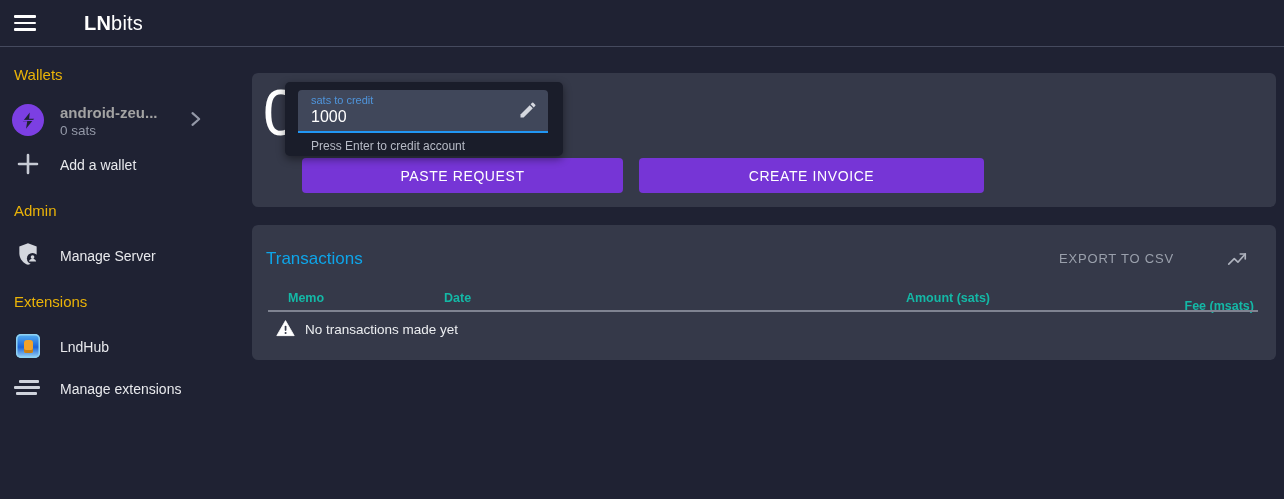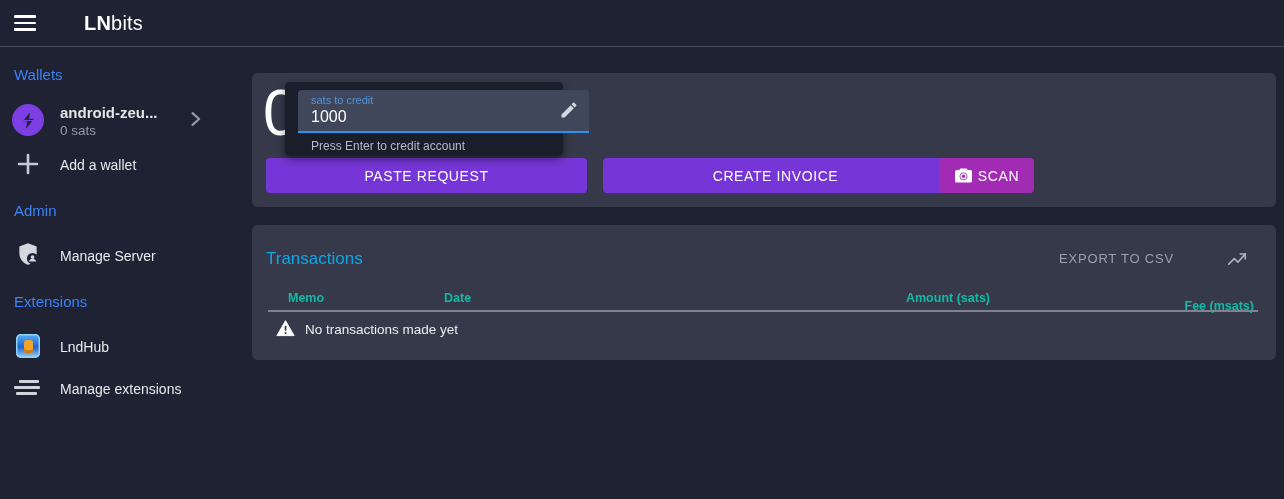--- a/index.html
+++ b/index.html
@@ -12,23 +12,23 @@
   
   .topbar{position:absolute;left:0;top:0;width:1284px;height:46px;
     background:#1f2233;border-bottom:1px solid #454a5e;display:flex;align-items:center;}
   .hamburger{position:absolute;left:13px;top:14px;width:24px;height:18px;background:none;border:none;cursor:pointer;padding:0;}
   .hamburger span{display:block;width:22px;height:2.6px;background:#ffffff;border-radius:1px;margin:0 auto 4.2px;}
   .hamburger span:last-child{margin-bottom:0;}
   .brand{position:absolute;left:60px;top:0;height:46px;line-height:46px;color:#ffffff;font-size:20px;letter-spacing:.2px;cursor:pointer;}
   .brand .b{font-weight:700;margin-left:24px;}
   
   .sidebar{position:absolute;left:0;top:47px;width:252px;bottom:0;background:#1f2233;}
-  .section-label{position:absolute;left:14px;font-size:15px;color:#3b82f6;}
+  .section-label{position:absolute;left:14px;font-size:15px;color:#eab308;}
   .side-label{position:absolute;left:60px;font-size:14px;color:#e8e9ed;}
-  .wallet-name{position:absolute;left:60px;top:57px;font-size:15px;font-weight:700;color:#e5e5e5;}
+  .wallet-name{position:absolute;left:60px;top:57px;font-size:15px;font-weight:700;color:#a3a3a3;}
   .wallet-balance{position:absolute;left:60px;top:76px;font-size:13.5px;color:#9499a8;}
   .avatar{position:absolute;left:12px;top:57px;width:32px;height:32px;border-radius:50%;
     background:#7c3fe3;display:flex;align-items:center;justify-content:center;}
   .chevron{position:absolute;left:185px;top:62px;width:20px;height:20px;color:#9499a8;}
   .icon-cell{position:absolute;left:14px;width:28px;height:28px;display:flex;align-items:center;justify-content:center;}
   .lndhub-icon{position:absolute;left:16px;width:24px;height:24px;border-radius:5px;
     background:linear-gradient(180deg,#57b2f2 0%,#1c63d6 55%,#9fd9f5 100%);
     box-shadow:inset 0 0 0 1.5px #8fd2f2;display:flex;align-items:center;justify-content:center;}
   .lndhub-fig{width:9px;height:13px;border-radius:3px 3px 2px 2px;background:#f2a229;box-shadow:inset 0 -3px 0 #c97f14;}
   .mex-icon span{display:block;height:2.6px;background:#cfd3dc;border-radius:1px;margin-bottom:3.4px;}
@@ -38,30 +38,30 @@
   .side-row{cursor:pointer;}
   
   .card{position:absolute;left:252px;width:1024px;background:#353949;border-radius:6px;}
   .card-wallet{top:73px;height:134px;}
   .card-tx{top:225px;height:135px;}
   .balance{position:absolute;left:11px;top:5px;font-size:64px;line-height:1.1;font-weight:400;color:#ffffff;}
   
   .credit-tooltip{position:absolute;left:33px;top:9px;width:278px;height:74px;background:#1a1d2a;
     border-radius:5px;box-shadow:0 3px 8px rgba(0,0,0,.45);z-index:5;}
   .credit-input{position:absolute;left:13px;top:8px;width:250px;height:41px;background:#40475a;
-    border-radius:4px 4px 0 0;border-bottom:2px solid #2196f3;cursor:text;padding-left:41px;}
+    border-radius:4px 4px 0 0;border-bottom:2px solid #2196f3;cursor:text;}
   .credit-label{position:absolute;left:13px;top:4px;font-size:11px;color:#4f95dc;}
   .credit-value{position:absolute;left:13px;top:18px;font-size:16px;color:#ffffff;}
   .pencil{position:absolute;right:10px;top:10px;width:20px;height:20px;color:#d5d8df;}
   .credit-hint{position:absolute;left:26px;top:57px;font-size:12px;color:#b7bbc6;}
   
   .btn{position:absolute;top:85px;height:35px;border:none;border-radius:4px;color:#ffffff;
     font-family:"Liberation Sans",sans-serif;font-size:14px;font-weight:500;letter-spacing:.6px;cursor:pointer;
     display:flex;align-items:center;justify-content:center;gap:5px;}
-  .btn.purple{background:#7635d6;}
+  .btn.purple{background:#7635d6;margin-left:36px;}
   .btn.magenta{background:#a22bb4;}
   .btn-paste{left:14px;width:321px;}
   .btn-create{left:351px;width:345px;}
   .btn-scan{left:687px;width:95px;}
   
   .tx-title{position:absolute;left:14px;top:24px;font-size:17px;color:#0ea5e9;}
   .export-btn{position:absolute;right:98px;top:24px;background:none;border:none;cursor:pointer;
     font-family:"Liberation Sans",sans-serif;font-size:13px;font-weight:500;letter-spacing:.8px;color:#9aa0ac;padding:2px 4px;}
   .chart-icon{position:absolute;right:28px;top:23px;width:22px;height:22px;color:#aeb2bd;cursor:pointer;}
   .th{position:absolute;top:66px;font-size:12.5px;font-weight:700;color:#14b8a6;}
@@ -162,28 +162,20 @@
           <path d="M3 17.25 V21 H6.75 L17.81 9.94 L14.06 6.19 Z"></path>
           <path d="M20.71 7.04 a1 1 0 0 0 0 -1.41 L18.37 3.29 a1 1 0 0 0 -1.41 0 L15.13 5.12 L18.88 8.87 Z"></path>
         </svg>
       </span>
     </div>
     <div class="credit-hint">Press Enter to credit account</div>
   </div>
 
   <button class="btn purple btn-paste">PASTE REQUEST</button>
   <button class="btn purple btn-create">CREATE INVOICE</button>
-  <button class="btn magenta btn-scan">
-    <svg width="19" height="17" viewBox="0 0 24 22">
-      <path d="M8 2 L6.5 4 H3 a2 2 0 0 0 -2 2 V18 a2 2 0 0 0 2 2 H21 a2 2 0 0 0 2 -2 V6 a2 2 0 0 0 -2 -2 H17.5 L16 2 Z" fill="#ffffff"></path>
-      <circle cx="12" cy="12" r="5" fill="#a22bb4"></circle>
-      <circle cx="12" cy="12" r="3.1" fill="none" stroke="#ffffff" stroke-width="1.8"></circle>
-    </svg>
-    <span>SCAN</span>
-  </button>
 
 </section>
 
 <section class="card card-tx">
 
   <div class="tx-title">Transactions</div>
 
   <button class="export-btn">EXPORT TO CSV</button>
 
   <span class="chart-icon">

